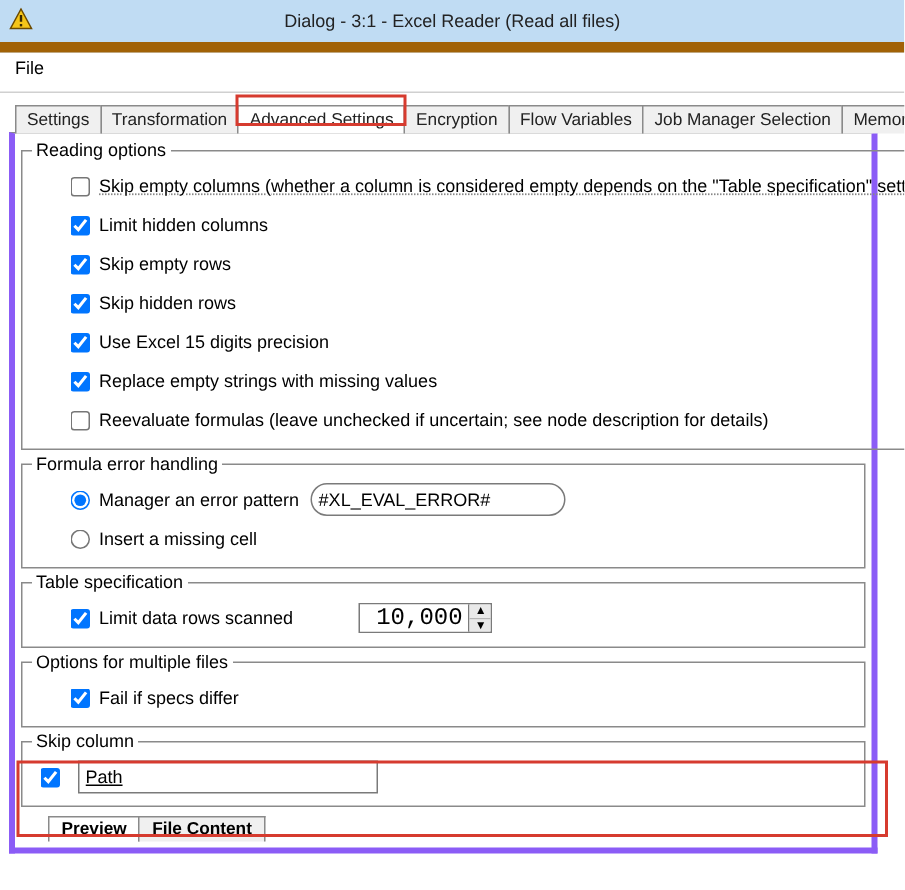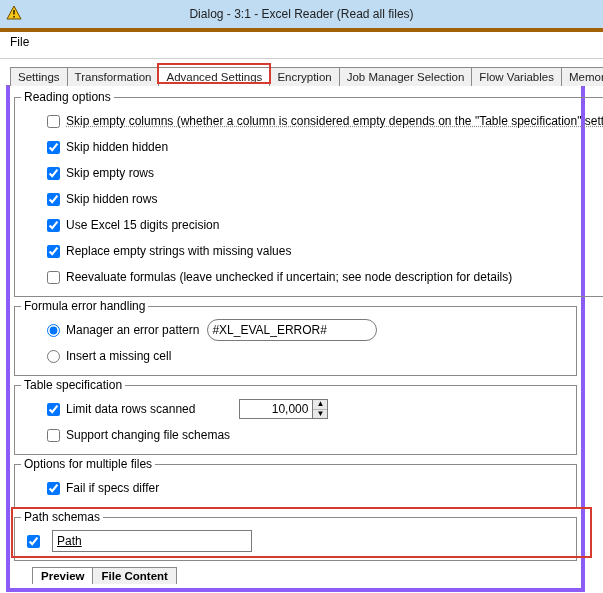--- a/index.html
+++ b/index.html
@@ -18,21 +18,21 @@
     position: relative;
     overflow: hidden;
   }
   .titlebar {
     background: #C0DCF3;
     height: 28px;
     display: flex;
     align-items: center;
     justify-content: center;
     position: relative;
-    border-bottom: 4px solid #a16207;
+    border-bottom: 7px solid #a16207;
     font-size: 12px;
     color: #222;
   }
   .titlebar .app-icon {
     position: absolute;
     left: 6px;
     top: 5px;
     width: 16px;
     height: 16px;
   }
@@ -124,22 +124,22 @@
     align-items: stretch;
     border: 1px solid #7a7a7a;
     height: 20px;
     box-sizing: border-box;
   }
   .spinner input {
     border: none;
     width: 64px;
     text-align: right;
     padding: 0 4px;
-    font-family: Liberation Sans, sans-serif;
-    font-size: 12px;
+    font-family: Liberation Mono, monospace;
+    font-size: 16px;
   }
   .spinner .spin-btns {
     display: flex;
     flex-direction: column;
     width: 14px;
     border-left: 1px solid #7a7a7a;
   }
   .spinner .spin-btns div {
     flex: 1;
     background: #e9e9e9;
@@ -195,39 +195,39 @@
     <span class="menuitem">File</span>
   </div>
 
   <div class="content">
 
     <div class="tabs">
       <div class="tab">Settings</div>
       <div class="tab">Transformation</div>
       <div class="tab active" id="tab-adv">Advanced Settings</div>
       <div class="tab">Encryption</div>
+      <div class="tab">Flow Variables</div>
       <div class="tab">Job Manager Selection</div>
-      <div class="tab">Flow Variables</div>
       <div class="tab">Memory Policy</div>
     </div>
 
     <div class="tab-highlight-adv" id="hl-adv" style="left: 157.469px; top: 63px; width: 113.906px; height: 21px;"></div>
 
     <div class="tabpanel">
 
       <fieldset>
         <legend>Reading options</legend>
 
         <div class="row">
           <input type="checkbox" style="">
           <label style="text-decoration: underline dotted #888;">Skip empty columns (whether a column is considered empty depends on the "Table specification" settings below)</label>
         </div>
         <div class="row">
           <input type="checkbox" checked="" style="">
-          <label>Skip hidden hidden</label>
+          <label>Limit hidden columns</label>
         </div>
         <div class="row">
           <input type="checkbox" checked="" style="">
           <label>Skip empty rows</label>
         </div>
         <div class="row">
           <input type="checkbox" checked="" style="">
           <label>Skip hidden rows</label>
         </div>
         <div class="row">
@@ -264,36 +264,32 @@
           <label>Limit data rows scanned</label>
           <span style="display:inline-block; width:44px;"></span>
           <span class="spinner">
             <input value="10,000" style="">
             <span class="spin-btns">
               <div>▲</div>
               <div>▼</div>
             </span>
           </span>
         </div>
-        <div class="row">
-          <input type="checkbox" style="">
-          <label>Support changing file schemas</label>
-        </div>
       </fieldset>
 
       <fieldset>
         <legend>Options for multiple files</legend>
         <div class="row">
           <input type="checkbox" checked="" style="">
           <label>Fail if specs differ</label>
         </div>
       </fieldset>
 
       <fieldset id="fs-path">
-        <legend>Path schemas</legend>
+        <legend>Skip column</legend>
         <div class="row" style="padding-left:6px;">
           <input type="checkbox" checked="" style="">
           <input class="textin" style="width: 190px; margin-left: 6px; text-decoration: underline;" value="Path">
         </div>
       </fieldset>
 
       <div class="highlight-box" id="hl-path" style="left: 11px; top: 507px; width: 581px; height: 51px;"></div>
 
       <div class="preview-tabs">
         <div class="ptab active">Preview</div>

